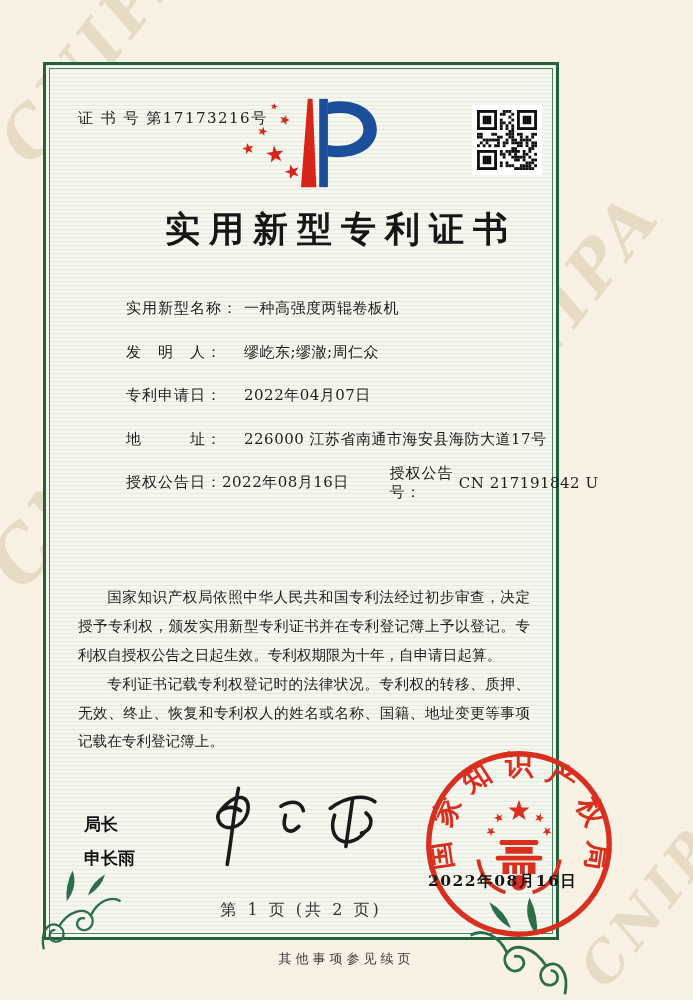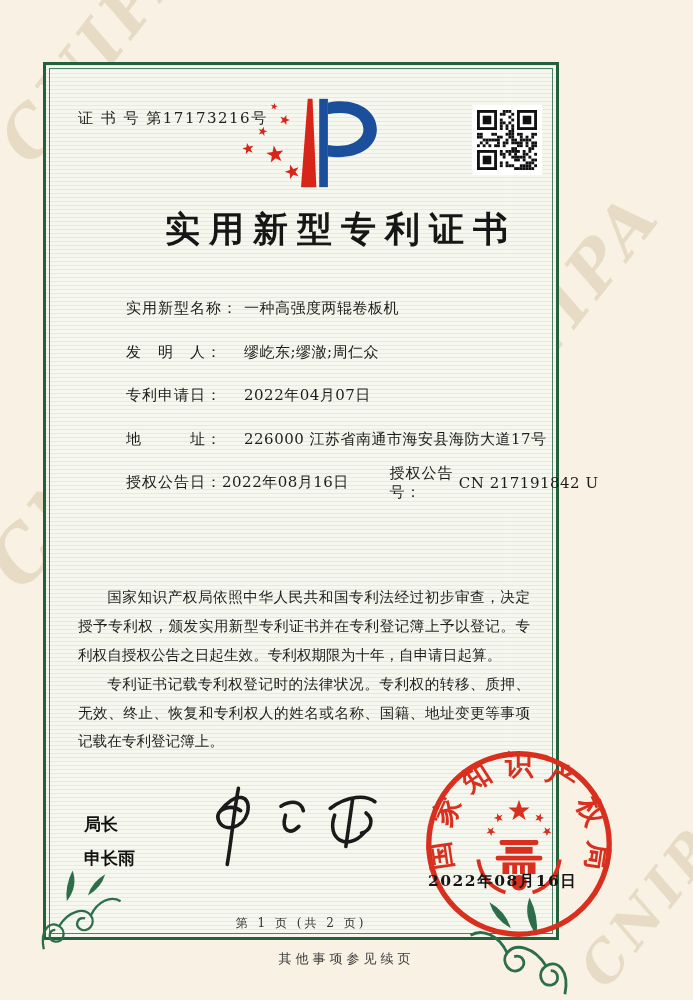--- a/index.html
+++ b/index.html
@@ -78,22 +78,22 @@
 
   .seal { position:absolute; left:376px; top:682px; width:194px; height:194px; z-index:3; }
   .seal svg { width:194px; height:194px; }
   .sealdate {
     position:absolute; left:6px; top:124px;
     font-size:15.5px; font-weight:bold; color:#151515;
     letter-spacing:1.5px; white-space:nowrap;
   }
 
   .pageno {
-    position:absolute; bottom:5px; width:100%; text-align:center;
-    font-size:12px; color:#333; letter-spacing:3px;
+    position:absolute; bottom:16px; width:100%; text-align:center;
+    font-size:16px; color:#333; letter-spacing:3px;
   }
   .note {
     position:absolute; left:0; top:950px; width:100%; text-align:center;
     font-size:13px; color:#3d3d3d; letter-spacing:4px; z-index:2;
   }
 
   .fl { position:absolute; pointer-events:none; }
   .fl-l { left:-8px; bottom:-16px; }
   .fl-r { right:-16px; bottom:-62px; transform:scaleX(-1); }
 </style>

